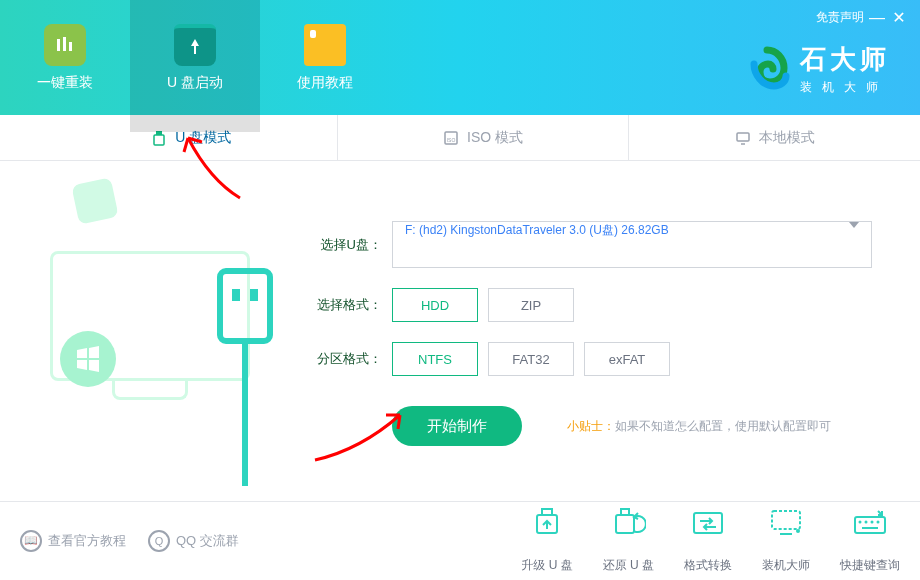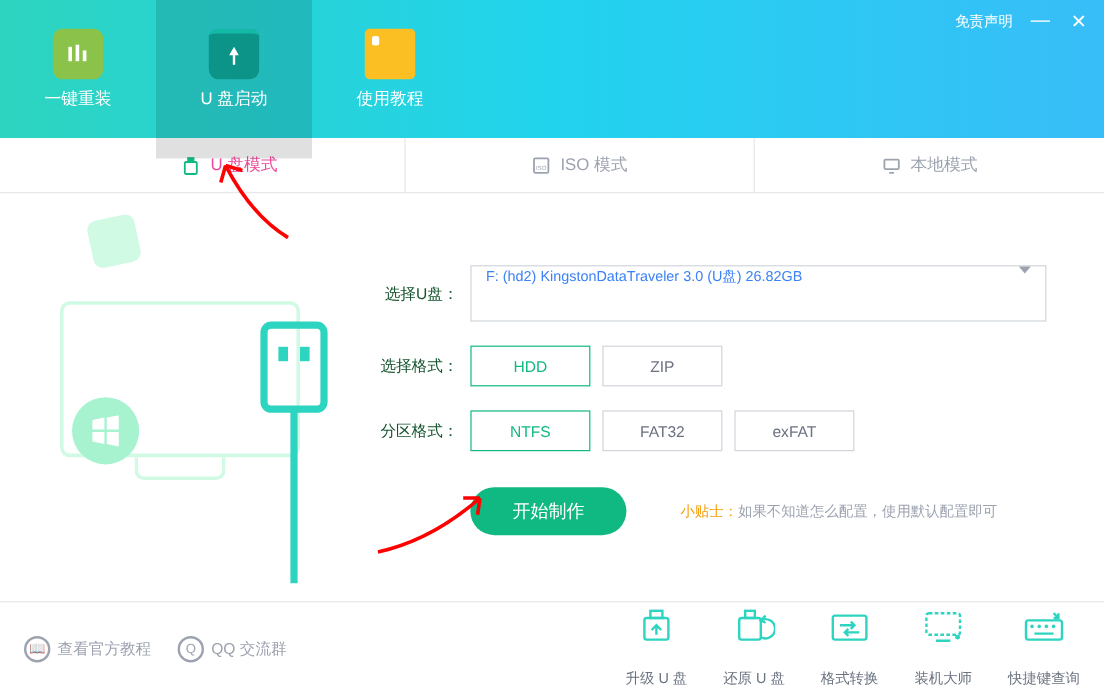--- a/index.html
+++ b/index.html
@@ -7,46 +7,46 @@
 
 .header { height: 115px; background: linear-gradient(90deg, #2dd4bf, #22d3ee, #38bdf8); display: flex; align-items: center; position: relative; }
 .nav-item { width: 130px; height: 148px; display: flex; flex-direction: column; align-items: center; justify-content: center; gap: 8px; color: #fff; font-size: 14px; cursor: pointer; }
 .nav-item.active { background: rgba(0,0,0,0.12); }
 .nav-icon { width: 42px; height: 42px; border-radius: 8px; display: flex; align-items: center; justify-content: center; }
 .nav-icon.green { background: #8bc34a; }
 .nav-icon.teal { background: #0d9488; border-radius: 6px 6px 8px 8px; border-top: 4px solid #14b8a6; }
 .nav-icon.yellow { background: #fbbf24; border-radius: 4px; position: relative; }
 .nav-icon.yellow::before { content: ""; position: absolute; top: 6px; left: 6px; width: 6px; height: 8px; background: #fff; border-radius: 2px; }
 
-.top-right { position: absolute; right: 12px; top: 8px; display: flex; align-items: center; gap: 14px; color: #fff; font-size: 12px; }
+.top-right { position: absolute; right: 12px; top: 8px; display: flex; align-items: center; gap: 4px; color: #fff; font-size: 12px; }
 .win-btn { color: #fff; font-size: 16px; cursor: pointer; width: 18px; text-align: center; }
 
 .brand { position: absolute; right: 30px; top: 42px; display: flex; align-items: center; gap: 10px; color: #fff; }
 .brand-logo { width: 46px; height: 46px; }
 .brand-text { display: flex; flex-direction: column; }
 .brand-title { font-size: 26px; font-weight: bold; letter-spacing: 4px; }
 .brand-sub { font-size: 12px; letter-spacing: 10px; margin-top: 2px; }
 
 .tabs { height: 46px; display: flex; border-bottom: 1px solid #e5e7eb; }
 .tab { flex: 1; display: flex; align-items: center; justify-content: center; gap: 8px; font-size: 14px; color: #9ca3af; cursor: pointer; border-right: 1px solid #e5e7eb; }
 .tab:last-child { border-right: none; }
-.tab.active { color: #ec4899; margin-left: 46px; }
+.tab.active { color: #0369a1; margin-left: 46px; }
 .tab-icon { width: 16px; height: 16px; }
 
 .content { display: flex; height: 340px; }
 .illustration { width: 300px; position: relative; }
 .form-area { flex: 1; padding: 60px 40px 0 10px; }
 
 .form-row { display: flex; align-items: center; margin-bottom: 20px; }
 .form-label { width: 72px; font-size: 13px; color: #14532d; text-align: right; margin-right: 10px; }
 .select-box { flex: 1; height: 47px; border: 1px solid #d1d5db; padding: 0 12px; font-size: 12px; color: #3b82f6; display: flex; align-items: flex-start; justify-content: space-between; cursor: pointer; max-width: 480px; }
 .triangle { width: 0; height: 0; border-left: 5px solid transparent; border-right: 5px solid transparent; border-top: 6px solid #9ca3af; }
 
 .btn-group { display: flex; gap: 10px; }
-.opt-btn { width: 100px; height: 34px; border: 1px solid #d1d5db; background: #fff; font-size: 13px; color: #6b7280; cursor: pointer; }
+.opt-btn { width: 86px; height: 34px; border: 1px solid #d1d5db; background: #fff; font-size: 13px; color: #6b7280; cursor: pointer; }
 .opt-btn.selected { border-color: #10b981; color: #10b981; }
 
 .action-row { display: flex; align-items: center; margin-top: 30px; margin-left: 82px; gap: 45px; }
 .start-btn { width: 130px; height: 40px; background: #10b981; color: #fff; border: none; border-radius: 20px; font-size: 15px; cursor: pointer; }
 .tip { font-size: 12px; color: #9ca3af; }
 .tip-label { color: #f59e0b; }
 
 .footer { height: 78px; border-top: 1px solid #e5e7eb; display: flex; align-items: center; padding: 0 20px; }
 .footer-left { display: flex; gap: 22px; }
 .footer-link { display: flex; align-items: center; gap: 6px; font-size: 13px; color: #9ca3af; cursor: pointer; }
@@ -96,20 +96,30 @@
     <div class="nav-icon yellow"></div>
     <span>使用教程</span>
   </div>
 
   <div class="top-right">
     <span>免责声明</span>
     <span class="win-btn">—</span>
     <span class="win-btn">✕</span>
   </div>
 
+  <div class="brand">
+    <svg class="brand-logo" viewBox="0 0 46 46">
+      <path d="M23 4 C32 4 40 12 40 22 C40 30 34 36 26 36 C20 36 16 32 16 26 C16 21 20 18 24 18 C27 18 29 20 29 23" fill="none" stroke="#16a34a" stroke-width="7" stroke-linecap="round"></path>
+      <path d="M10 18 C10 28 18 40 30 40 C36 40 42 36 42 30" fill="none" stroke="#0ea5e9" stroke-width="7" stroke-linecap="round"></path>
+    </svg>
+    <div class="brand-text">
+      <span class="brand-title">石大师</span>
+      <span class="brand-sub">装机大师</span>
+    </div>
+  </div>
 </div>
 
 <div class="tabs">
   <div class="tab active">
     <svg class="tab-icon" viewBox="0 0 16 16">
         <rect x="5" y="1" width="6" height="4" fill="#10b981"></rect>
         <rect x="3" y="5" width="10" height="10" rx="1" fill="none" stroke="#10b981" stroke-width="1.5"></rect>
       </svg>
     <span>U 盘模式</span>
   </div>

